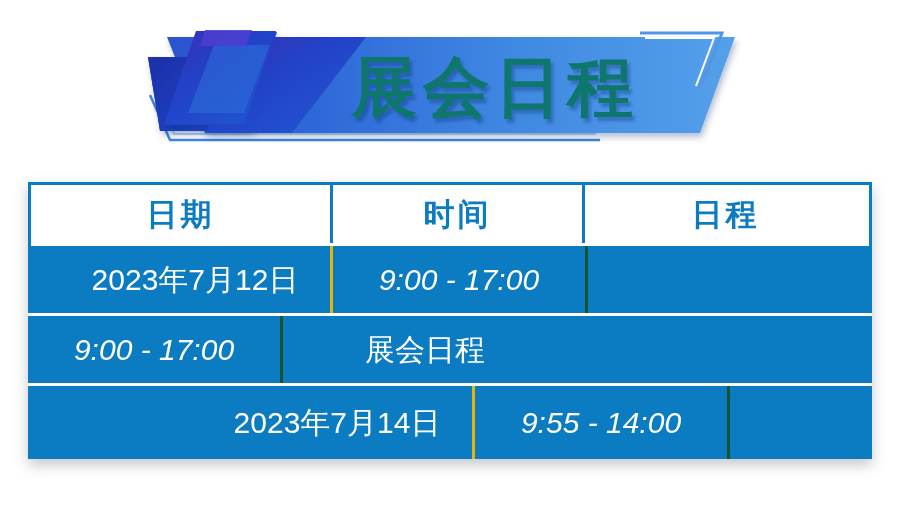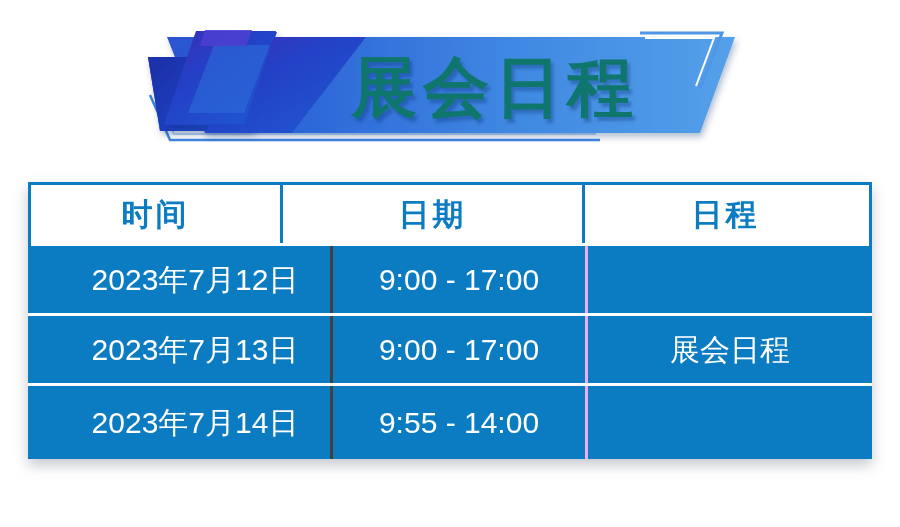--- a/index.html
+++ b/index.html
@@ -87,30 +87,30 @@
   .header-row .col-0 { width: 302px; border-right: 3px solid #0c7cc2; }
   .header-row .col-1 { width: 252px; border-right: 3px solid #0c7cc2; }
   .header-row .col-2 { width: 281px; }
 
   
   .body-row {
     height: 70px;
     background: #0c7cc2;
     border-bottom: 3px solid #ffffff;
   }
-  .body-row:last-child { border-bottom: none; height: 73px; }
+  .body-row:last-child { border-bottom: none; height: 73px; justify-content: center; }
   .body-row .scell {
     height: 100%;
     color: #ffffff;
     font-size: 30px;
     font-weight: normal;
     letter-spacing: 0px;
   }
-  .body-row .col-0 { border-right: 3px solid #404040; padding-left: 32px; }
-  .body-row .col-1 { border-right: 3px solid #f0abfc; }
+  .body-row .col-0 { border-right: 3px solid #eab308; padding-left: 32px; }
+  .body-row .col-1 { border-right: 3px solid #14532d; font-style: italic; }
 </style>
 </head>
 <body>
 
 <div id="banner">
   <svg width="900" height="170" viewBox="0 0 900 170" xmlns="http://www.w3.org/2000/svg">
     <defs>
       <linearGradient id="gradMain" x1="0" y1="0" x2="1" y2="0">
         <stop offset="0%" stop-color="#2c54cf"></stop>
         <stop offset="28%" stop-color="#2f6ad9"></stop>
@@ -168,32 +168,31 @@
       <path d="M 205 30 L 252 30 L 246 46 L 200 46 Z" fill="#4a3fd0" opacity="0.9"></path>
     </g>
   </svg>
 
   <div class="banner-title">展会日程</div>
 </div>
 
 <div id="schedule-table">
 
   <div class="srow header-row">
+    <div class="scell col-0">日期</div>
     <div class="scell col-1">时间</div>
-    <div class="scell col-0">日期</div>
     <div class="scell col-2">日程</div>
   </div>
 
   <div class="srow body-row">
     <div class="scell col-0">2023年7月12日</div>
     <div class="scell col-1">9:00 - 17:00</div>
   </div>
 
   <div class="srow body-row">
-    <div class="scell col-0">2023年7月13日</div>
     <div class="scell col-1">9:00 - 17:00</div>
     <div class="scell col-2">展会日程</div>
   </div>
 
   <div class="srow body-row">
     <div class="scell col-0">2023年7月14日</div>
     <div class="scell col-1">9:55 - 14:00</div>
   </div>
 
 </div>

